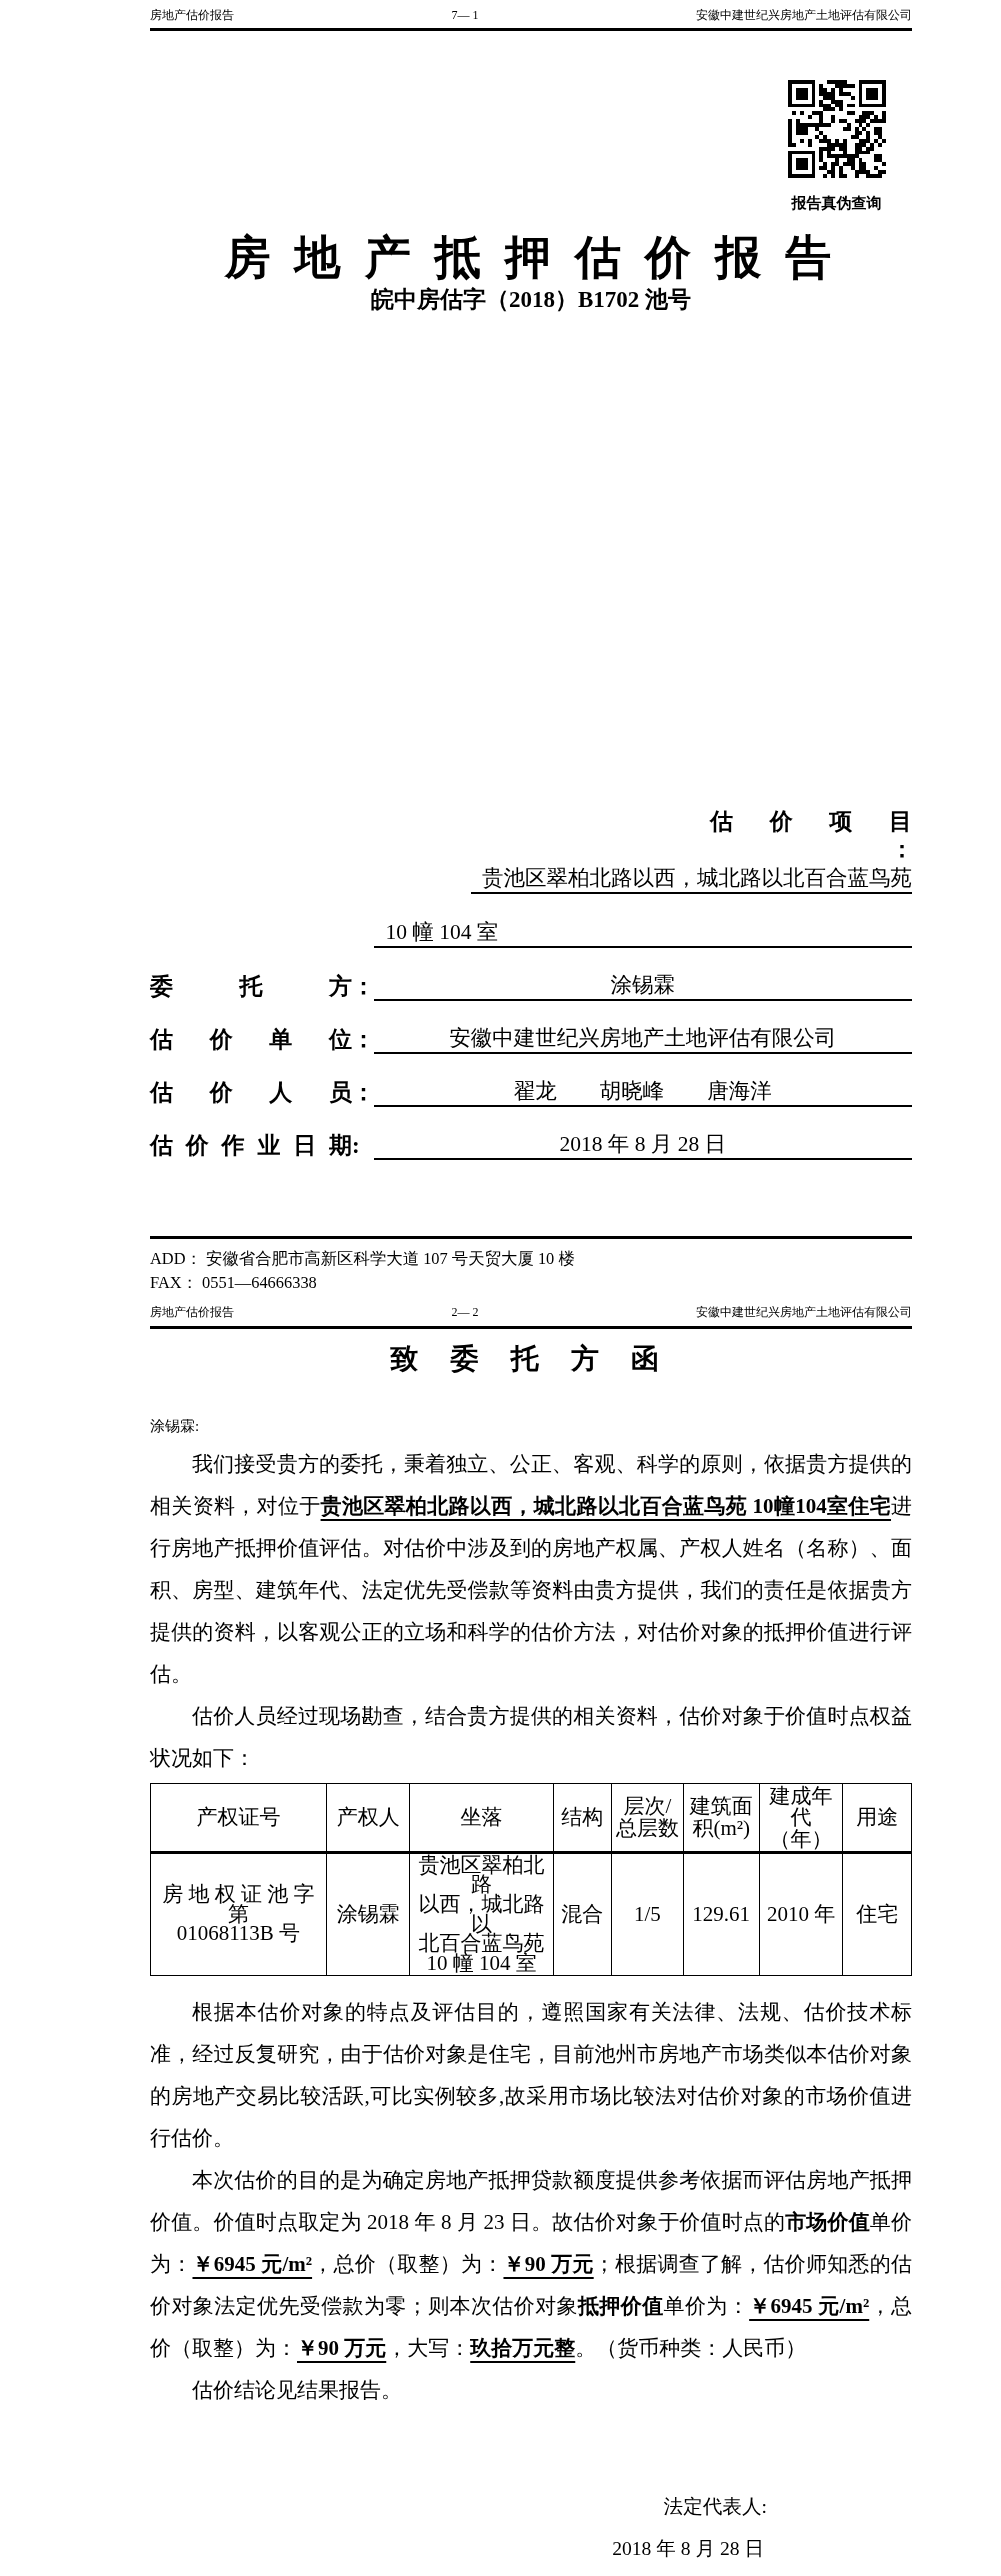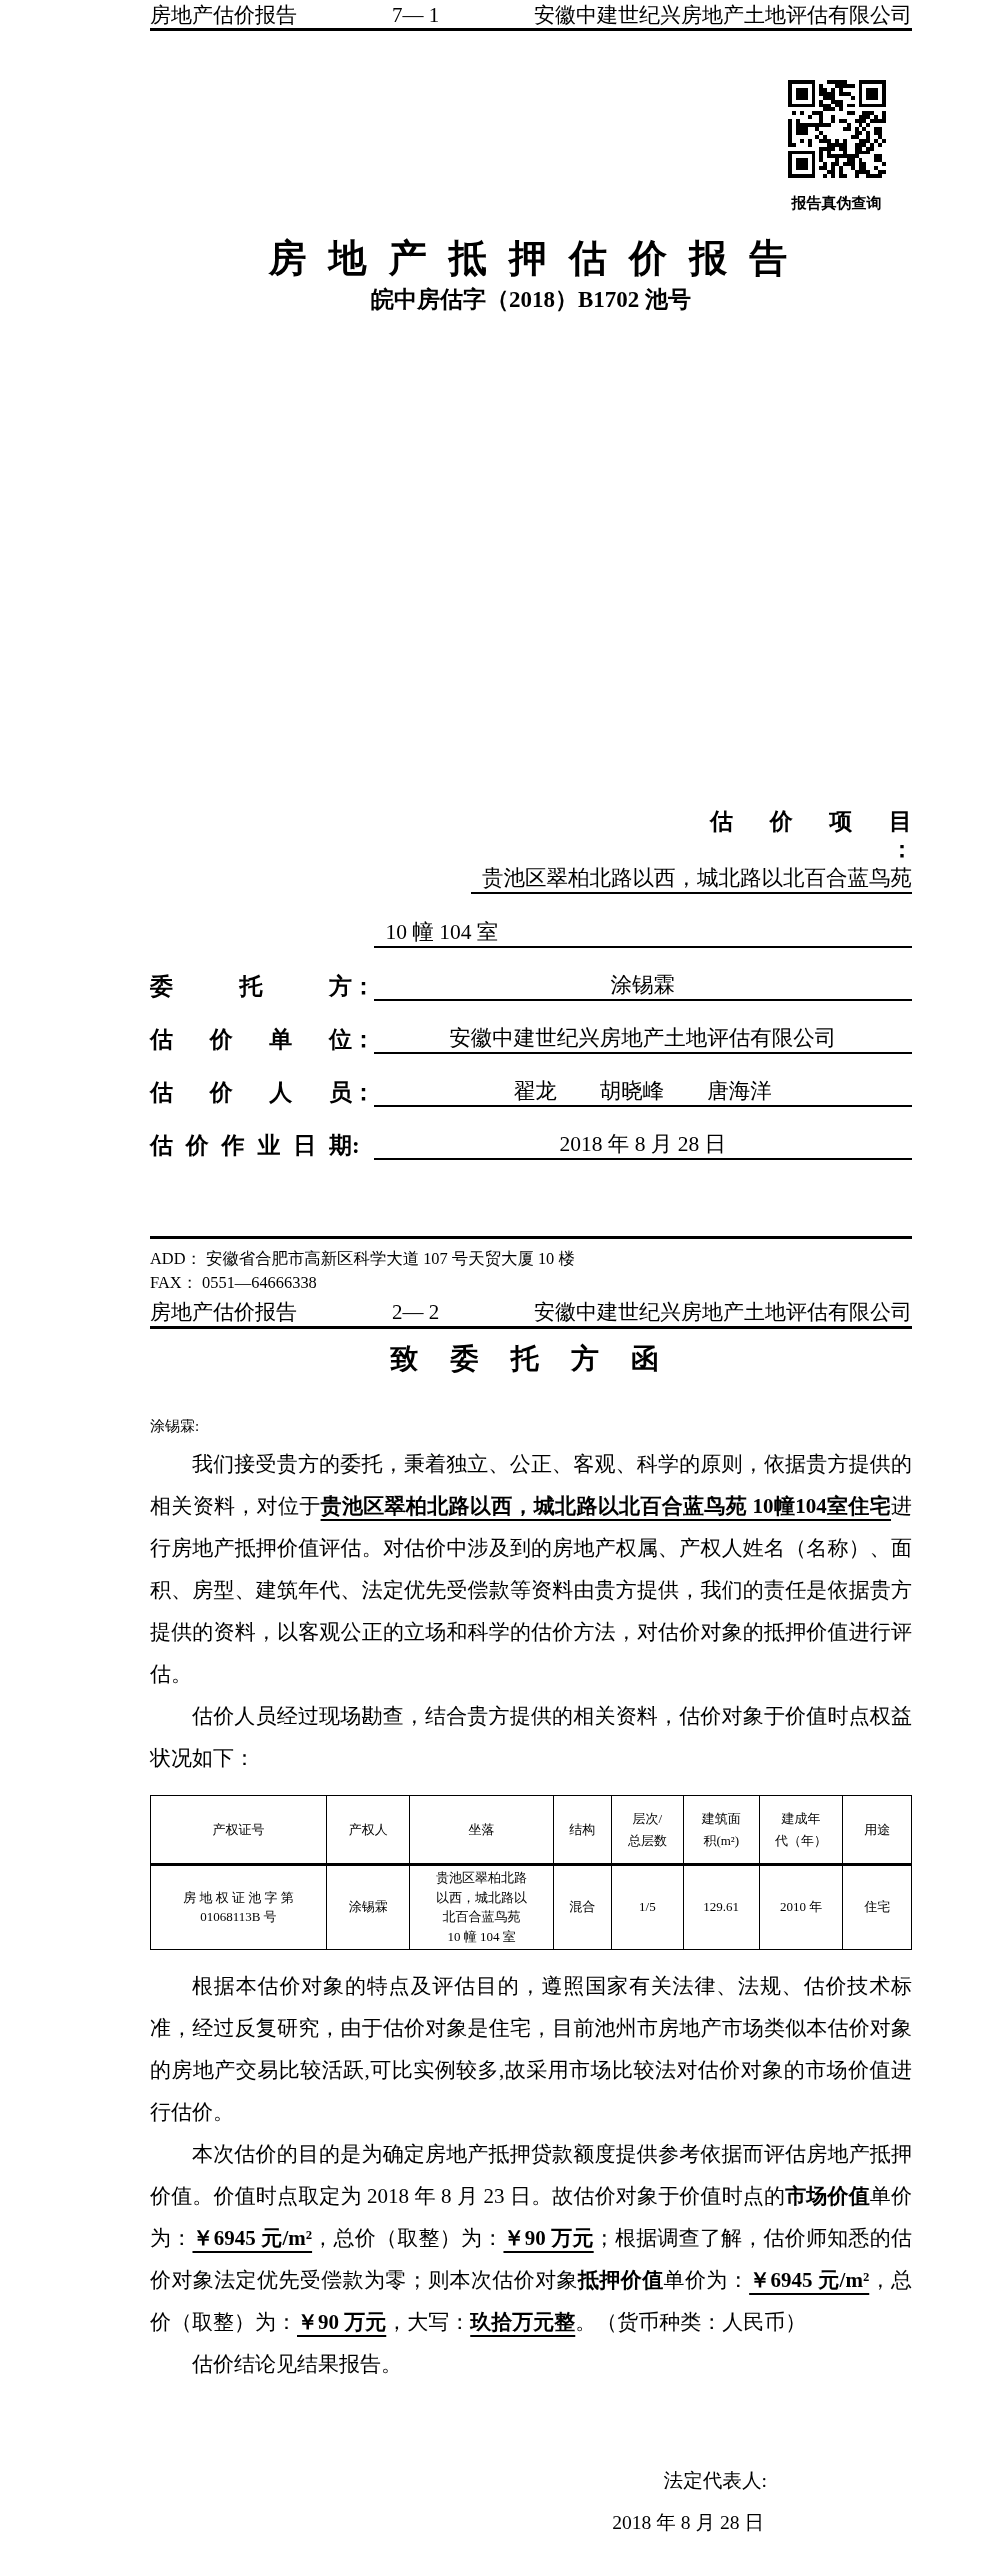--- a/index.html
+++ b/index.html
@@ -10,34 +10,34 @@
     box-sizing:border-box;
     padding:0 90px 0 150px;
     background:#ffffff;
     color:#000;
     font-family:"Liberation Serif","DejaVu Serif",serif;
     overflow:hidden;
   }
   
   .page-header{
     display:flex;justify-content:space-between;align-items:flex-end;
-    font-size:21px;line-height:19px;
+    font-size:12px;line-height:19px;
     padding-bottom:3.2px;border-bottom:3.2px solid #000;
   }
   .ph1{margin-top:6.3px;}
   .ph2{margin-top:8.8px;}
   .page-header .ctr{flex:1;text-align:center;}
   
   .qr-wrap{width:101px;margin:49px 25px 0 auto;text-align:center;}
   .qr-wrap svg{display:block;width:98px;height:98px;margin:0 auto;}
   .qr-cap{margin-top:16.4px;font-size:15px;line-height:17.7px;font-weight:bold;white-space:nowrap;}
   
   .title{
     margin:16.4px 0 0 0;text-align:center;
-    font-size:38px;line-height:58px;font-weight:bold;letter-spacing:6.3px;
+    font-size:46px;line-height:58px;font-weight:bold;letter-spacing:6.3px;
   }
   .doc-no{text-align:center;font-size:23px;line-height:25px;font-weight:bold;}
   
   .info{margin-top:496px;}
   .info-row{display:flex;align-items:flex-end;margin-top:23px;}
   .info-row:first-child{margin-top:0;flex-direction:column;}
   .info-label{
     width:202px;font-size:23px;font-weight:bold;line-height:28px;
     text-align:justify;text-align-last:justify;white-space:nowrap;
   }
@@ -65,21 +65,21 @@
     margin:0;font-size:21px;line-height:42px;text-align:justify;
   }
   .body-p.first{margin-top:3.8px;}
   .ind{text-indent:2em;}
   .seg-b{font-weight:bold;}
   .seg-u{text-decoration:underline;text-underline-offset:5.7px;text-decoration-thickness:1.9px;}
   .mt24{margin-top:15px;}
   
   table.prop{
     width:100%;border-collapse:collapse;table-layout:fixed;
-    font-size:13px;margin-top:16px;border-radius:19px;
+    font-size:21px;margin-top:4px;border-radius:19px;
   }
   table.prop th,table.prop td{
     border:1.3px solid #000;vertical-align:middle;text-align:center;
     padding:1.3px 2.5px;font-weight:normal;
   }
   table.prop th{height:64px;line-height:21.5px;border-bottom:3.2px solid #000;white-space:pre-line;}
   table.prop td{height:80px;line-height:19.6px;white-space:pre-line;}
   td.cl,th.cl{text-align:left;padding-left:7.6px;padding-right:6.3px;}
   
   .sig{margin-top:75px;font-size:19.6px;line-height:42px;}

